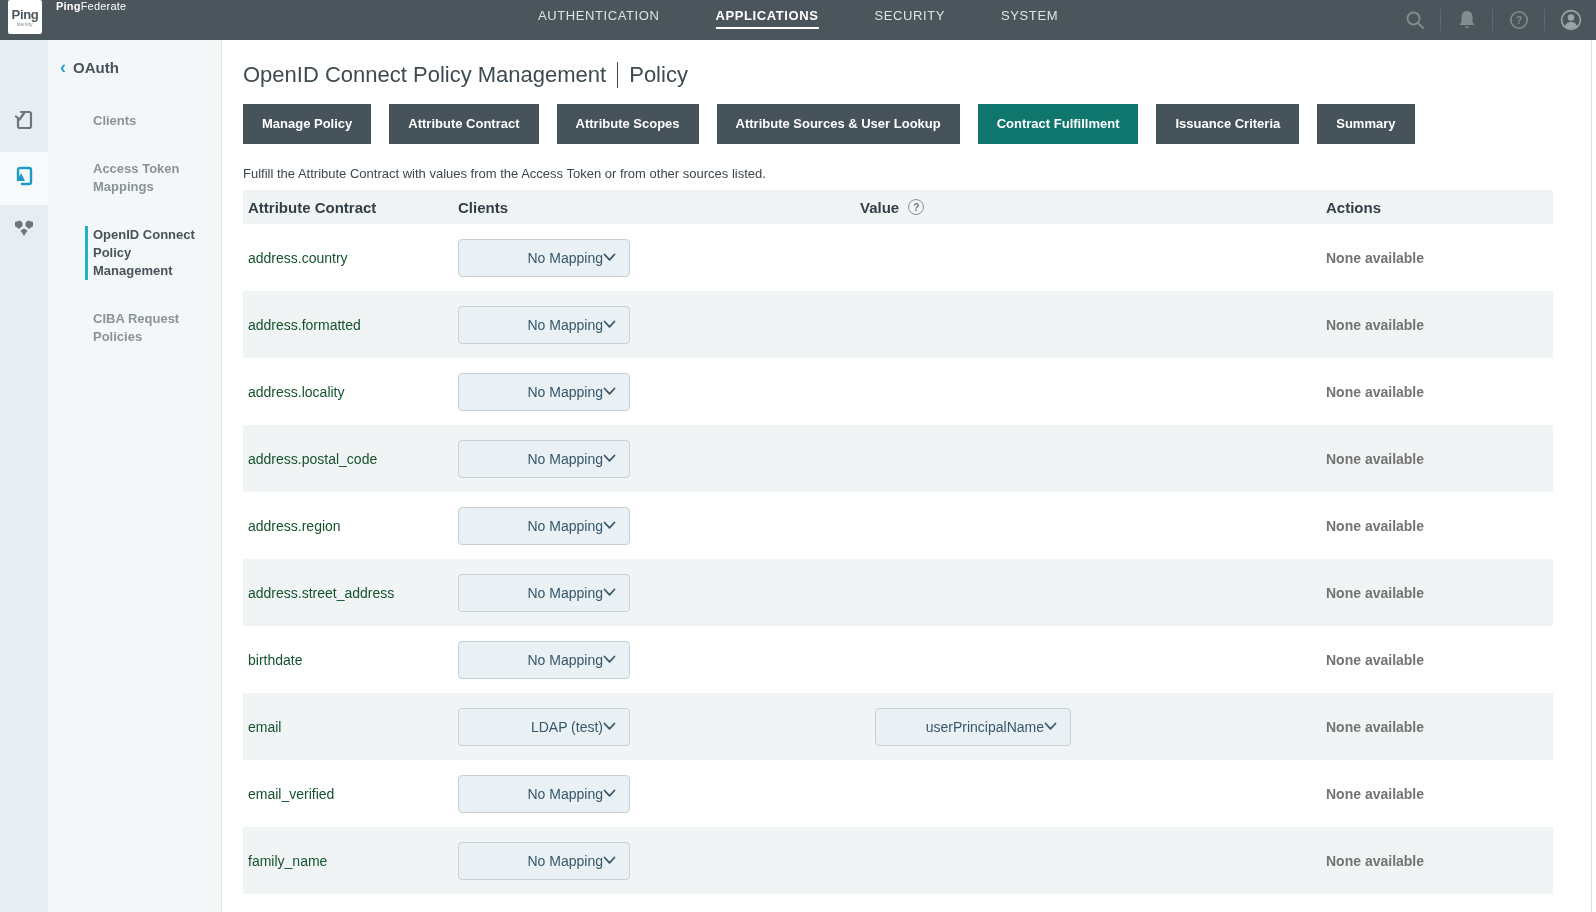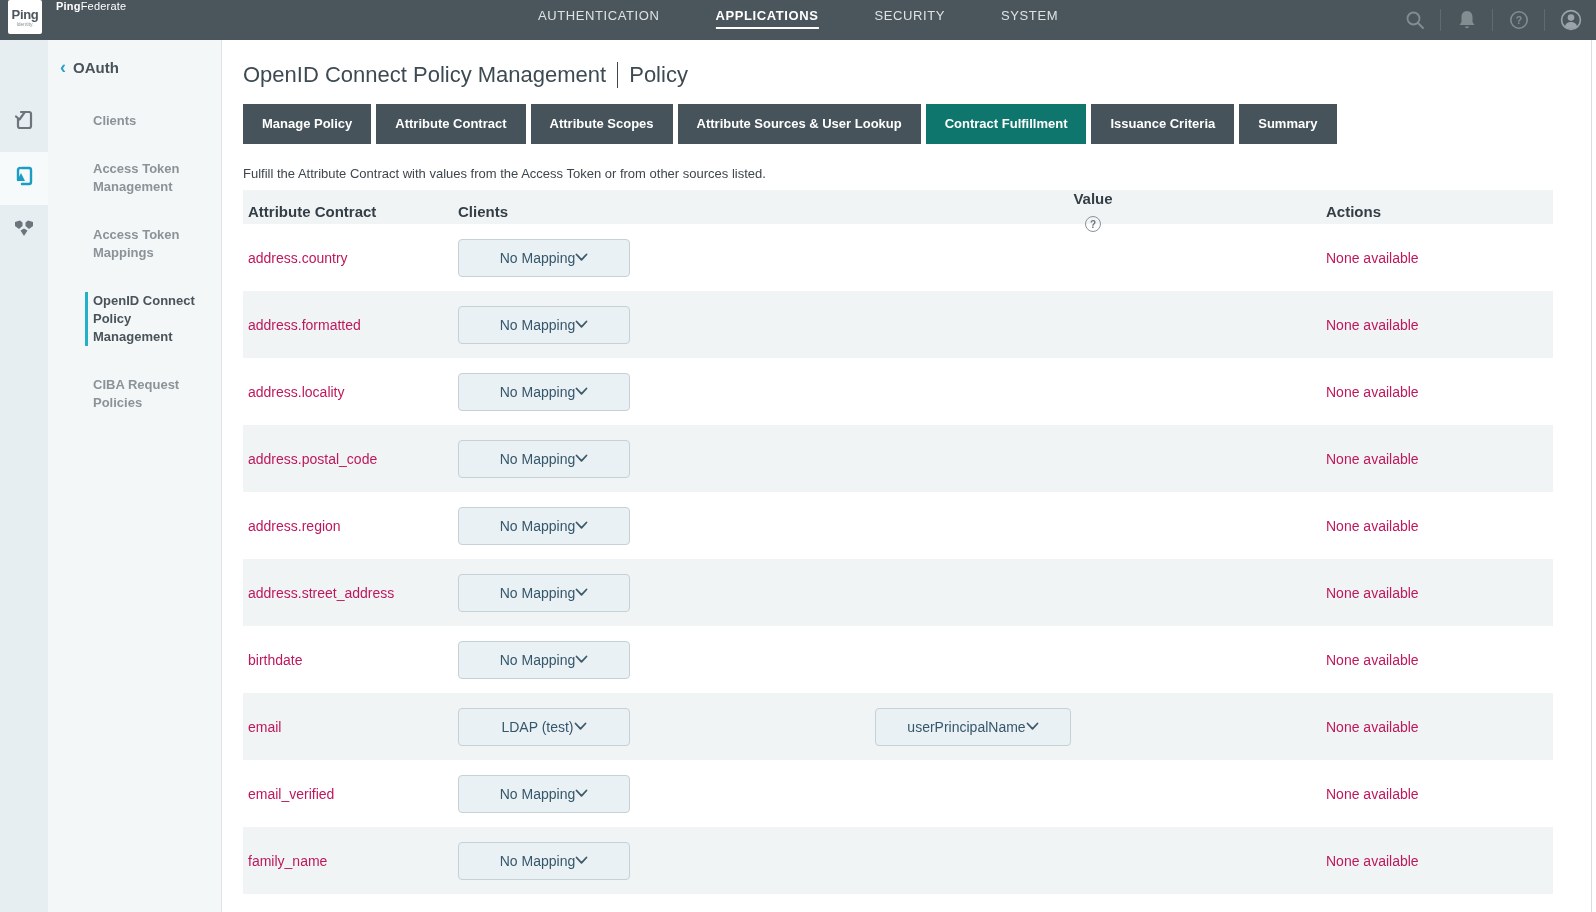--- a/index.html
+++ b/index.html
@@ -45,46 +45,46 @@
     padding-left:5px; margin-left:16px; }
 
   
   .content { position:absolute; top:40px; left:222px; right:0; bottom:0;
     background:#fff; padding-left:21px; }
   .title-row { margin-top:22px; display:flex; align-items:center; }
   .page-title { font-size:22px; color:#3e4a51; }
   .title-divider { width:1px; height:26px; background:#3e4a51; margin:0 11px; }
   .page-subtitle { font-size:22px; color:#3e4a51; font-weight:300; }
 
-  .tabs { margin-top:16px; display:flex; gap:5px; width:max-content; }
+  .tabs { margin-top:16px; display:flex; gap:18px; width:max-content; }
   .tab { background:#46535b; color:#fff; font-size:13px; font-weight:600;
     line-height:40px; height:40px; padding:0 19px; cursor:pointer; white-space:nowrap; }
   .tab.active { background:#0f766e; }
 
   .description { margin-top:22px; font-size:13px; color:#3d474e; }
 
   .tbl { margin-top:9px; width:1310px; }
   .tbl-header, .tbl-row { display:grid; grid-template-columns:215px 402px 466px 1fr;
     align-items:center; }
   .tbl-header { height:34px; background:#f1f4f5; }
   .tbl-header .h { font-size:15px; font-weight:bold; color:#333e46; }
   .h-attr { padding-left:5px; }
-  .h-value { display:flex; align-items:center; gap:9px;flex-direction:column; }
+  .h-value { display:flex; align-items:center; gap:9px; }
   .help-circle { width:16px; height:16px; border:1px solid #8a9398; border-radius:50%;
     color:#6b757a; font-size:10px; font-weight:bold; display:flex; align-items:center;
     justify-content:center; cursor:pointer; }
   .tbl-row { height:67px; }
   .tbl-row:nth-child(even) { background:#f1f4f5; }
-  .row-attr { padding-left:5px; font-size:14px; color:#be185d; }
+  .row-attr { padding-left:5px; font-size:14px; color:#14532d; }
   .dropdown { display:inline-flex; width:172px; height:38px; background:#eaf1f4;
     border:1px solid #c6d1d5; border-radius:4px; align-items:center;
-    justify-content:center; padding:0 13px; cursor:pointer; }
+    justify-content:flex-end; padding:0 13px; cursor:pointer; }
   .dropdown .dd-label { font-size:14px; color:#35576b; }
   .dropdown.value-dd { width:196px; margin-left:15px; }
-  .row-actions { font-size:14px; color:#be185d; }
+  .row-actions { font-size:14px; color:#737373;font-weight:bold; }
 
   .scroll-line { position:absolute; top:40px; bottom:0; right:4px; width:1px;
     background:#dcdfe0; }
 </style>
 </head>
 <body>
 
 <div class="topbar">
   <div class="logo-box">
     <span class="logo-word">Ping</span>
@@ -154,21 +154,20 @@
       </svg>
     </div>
   </div>
   <div class="menu">
     <div class="back-row">
       <span class="back-chevron">‹</span>
       <span class="back-label">OAuth</span>
     </div>
     <div class="side-items">
         <div class="side-item">Clients</div>
-        <div class="side-item">Access Token Management</div>
         <div class="side-item">Access Token Mappings</div>
         <div class="side-item active">OpenID Connect Policy Management</div>
         <div class="side-item">CIBA Request Policies</div>
       </div>
   </div>
 </div>
 
 <div class="content">
   <div class="title-row">
     <span class="page-title">OpenID Connect Policy Management</span>

